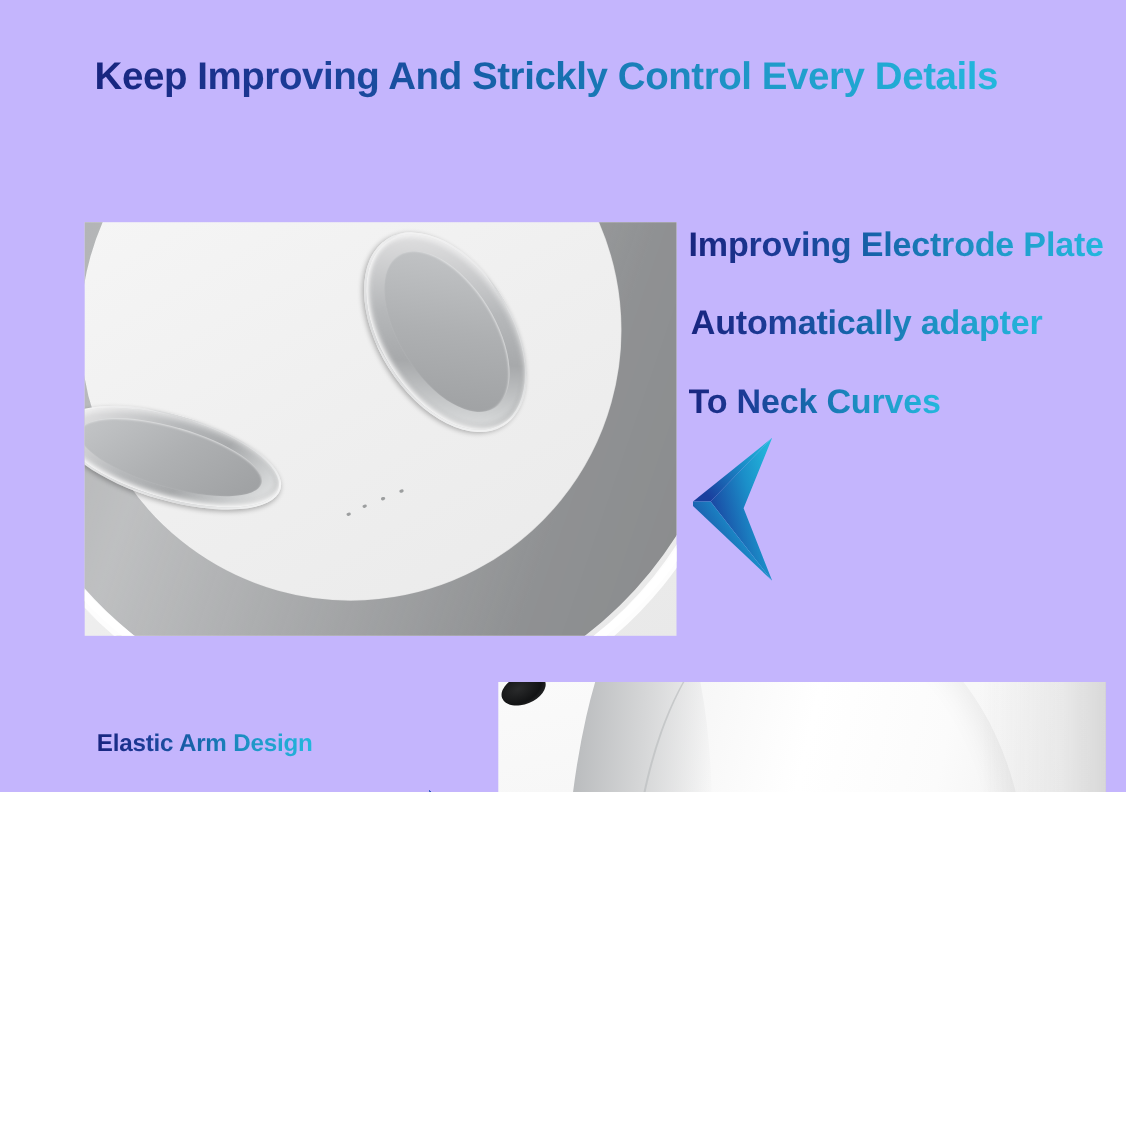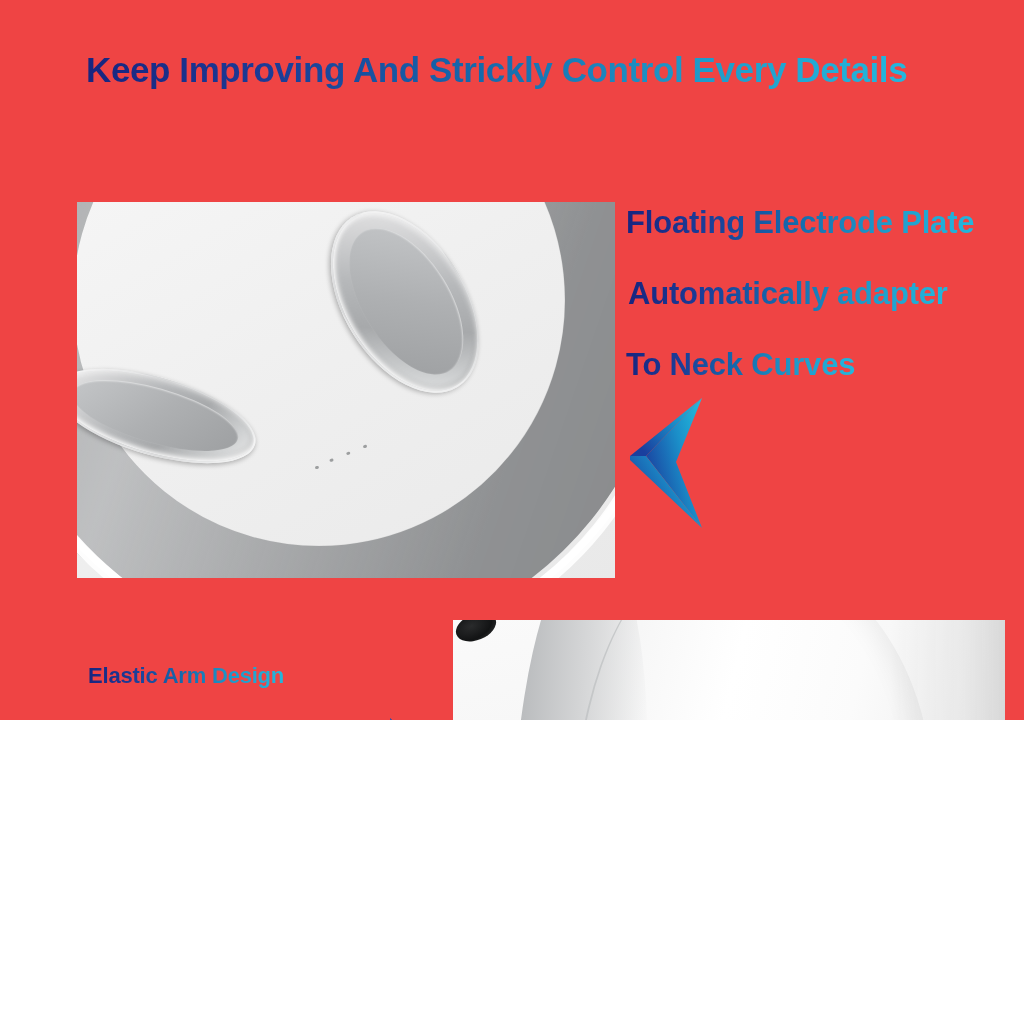--- a/index.html
+++ b/index.html
@@ -4,21 +4,21 @@
 <style>
   html, body {
     margin: 0;
     padding: 0;
     background: #ffffff;
   }
   #page {
     position: relative;
     width: 1024px;
     height: 720px;
-    background: #ef4444;
+    background: #c4b5fd;
     overflow: hidden;
     font-family: "Liberation Sans", sans-serif;
   }
 
   
   .grad-text {
     position: absolute;
     white-space: nowrap;
     font-weight: 600;
     letter-spacing: -0.2px;
@@ -273,21 +273,21 @@
     </div>
 
     <div class="dots">
       <i style="left:0px;  top:7px;"></i>
       <i style="left:16px; top:4px;"></i>
       <i style="left:34px; top:2px;"></i>
       <i style="left:52px; top:0px;"></i>
     </div>
   </div>
 
-  <div class="grad-text right-line" id="rl-0">Floating Electrode Plate</div>
+  <div class="grad-text right-line" id="rl-0">Improving Electrode Plate</div>
   <div class="grad-text right-line" id="rl-2">To Neck Curves</div>
   <div class="grad-text right-line" id="rl-1">Automatically adapter</div>
 
   <div class="chevron" id="chev-top-left">
     <svg viewBox="0 0 74 130" preserveAspectRatio="none" aria-hidden="true">
       <defs>
         <linearGradient id="gradChevLeftA" x1="100%" y1="0%" x2="0%" y2="60%">
           <stop offset="0%" stop-color="#24bede"></stop>
           <stop offset="45%" stop-color="#1b8fc9"></stop>
           <stop offset="100%" stop-color="#1a3f9e"></stop>

